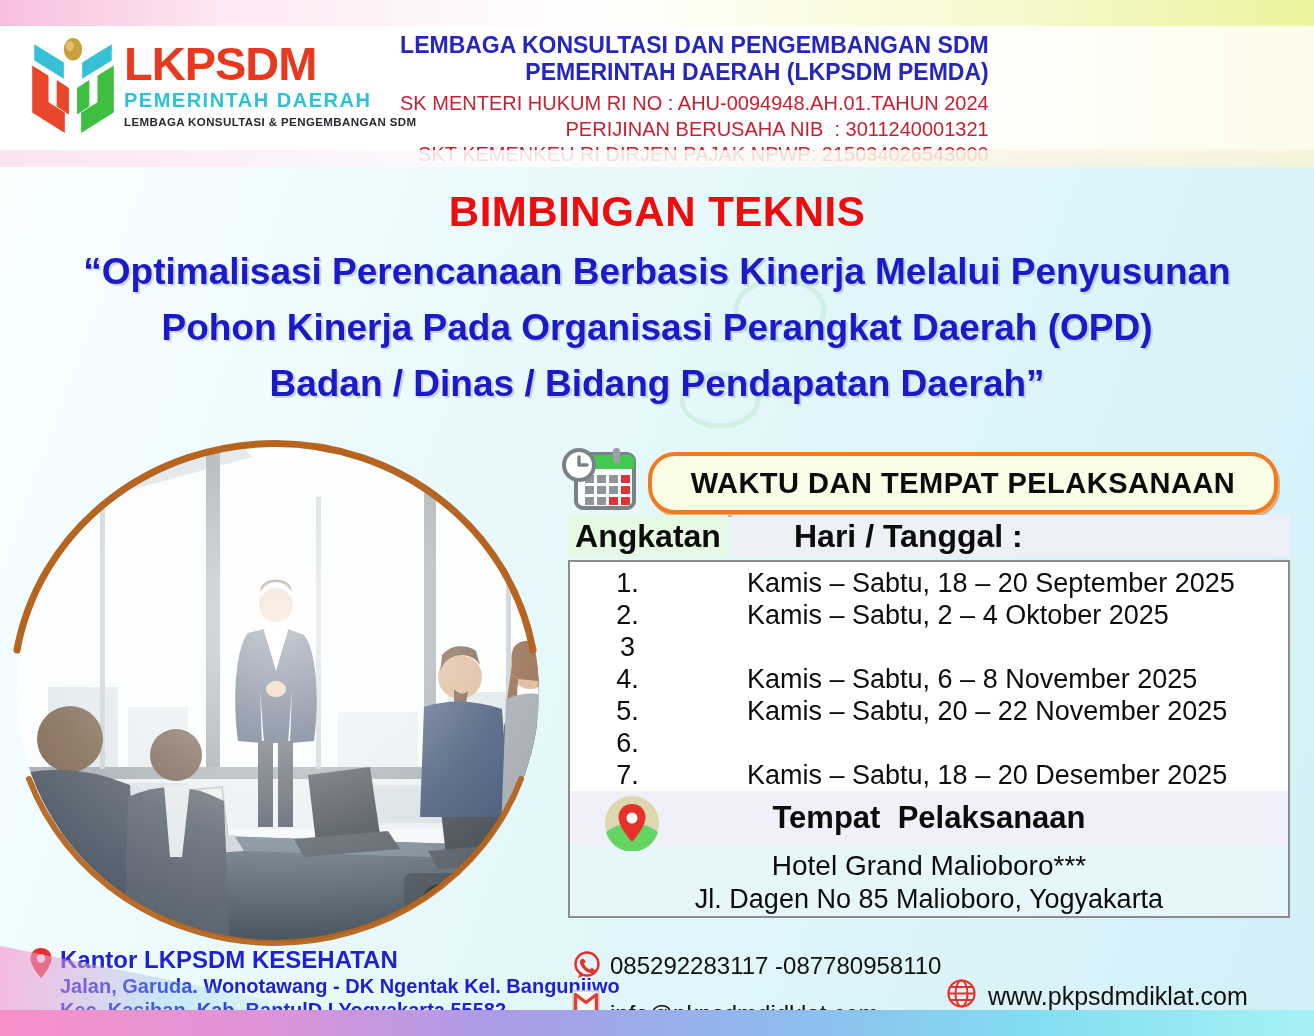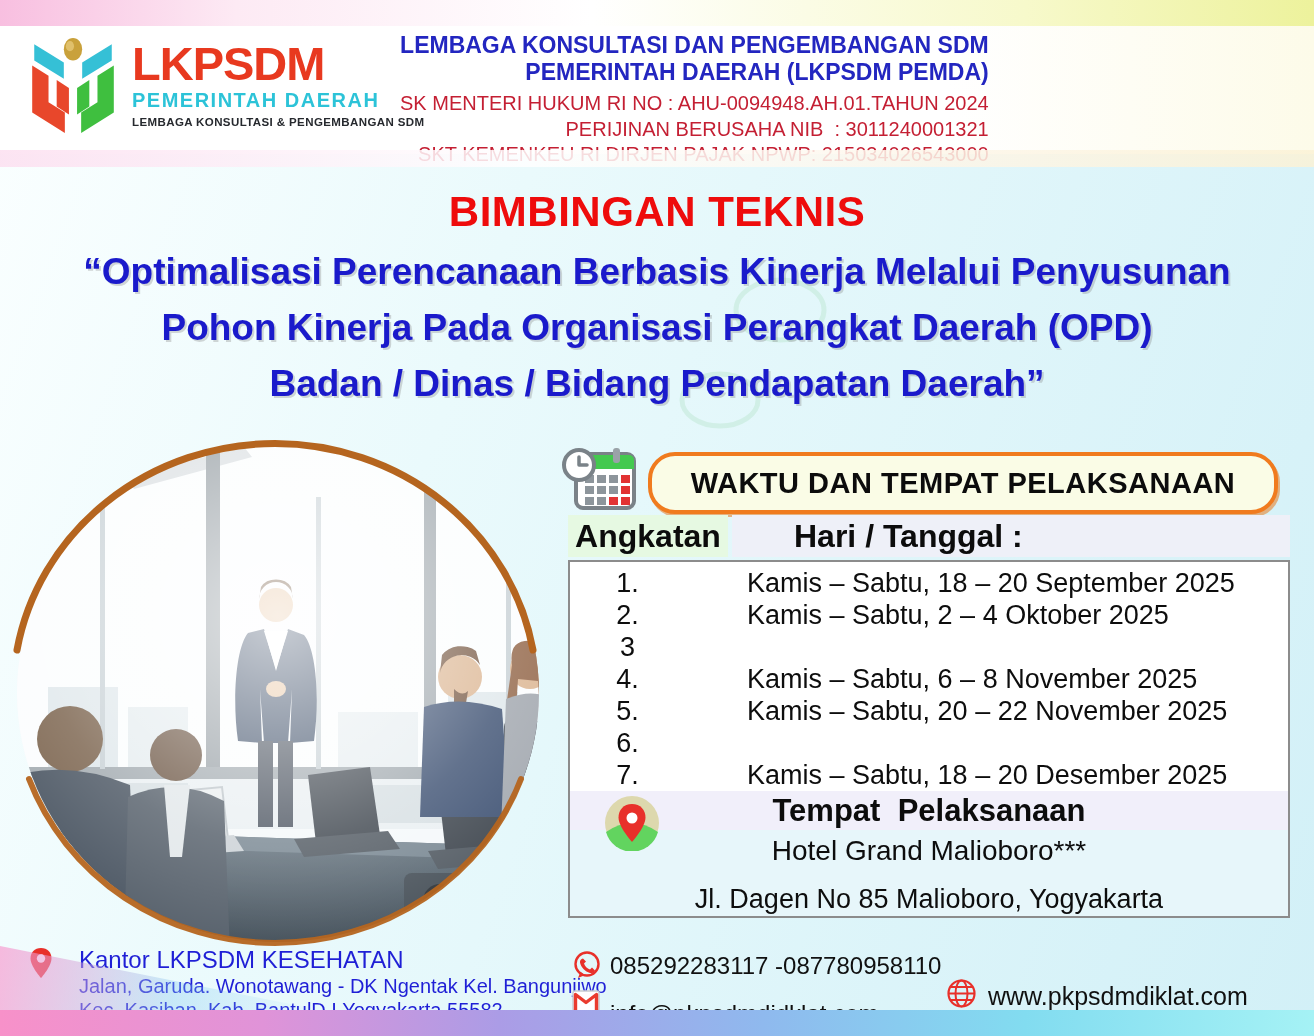--- a/index.html
+++ b/index.html
@@ -16,21 +16,21 @@
   .wedge-pink{position:absolute;bottom:26px;left:0;width:320px;height:64px;
     background:linear-gradient(100deg,rgba(248,150,205,.65),rgba(130,200,240,.35) 55%,rgba(255,255,255,0));
     clip-path:polygon(0 100%,100% 100%,0 0);}
   
   .header{position:absolute;top:26px;left:0;right:0;height:128px;
     background:linear-gradient(90deg,#ffffff 0%,#ffffff 72%,#fdfbe9 100%);}
   .strip-mid{position:absolute;top:150px;left:0;right:0;height:17px;
     background:linear-gradient(90deg,#fcdff0,#ffffff 40%,#fdf6ea 70%,#fbf2d6 100%);opacity:.85;}
   .logo{position:absolute;left:22px;top:8px;display:flex;align-items:flex-start;}
   .logo-mark{width:102px;height:104px;}
-  .logo-text{margin-left:8px;padding-top:6px;}
+  .logo-text{padding-top:6px;}
   .logo-acronym{font-size:47px;font-weight:bold;letter-spacing:-1px;color:#e8391f;line-height:1;}
   .logo-sub{font-size:20px;font-weight:bold;color:#2cc3d8;letter-spacing:1.5px;margin-top:2px;}
   .logo-tagline{font-size:11.5px;font-weight:bold;color:#26292e;letter-spacing:.4px;margin-top:4px;}
   .org-block{position:absolute;left:352px;top:6px;text-align:right;}
   .org-name div{font-size:23px;font-weight:bold;color:#2326c0;line-height:1.18;}
   .legal{margin-top:5px;}
   .legal div{font-size:20px;font-weight:400;color:#c41f33;line-height:1.28;white-space:pre-wrap;margin-left:48px;}
   
   .kicker{position:absolute;top:188px;left:0;right:0;text-align:center;
     font-size:42px;font-weight:bold;color:#ee0c0c;letter-spacing:.5px;}
@@ -56,24 +56,24 @@
     display:flex;flex-direction:column;}
   .sched-rows{padding-top:5px;height:225px;}
   .sched-row{display:flex;font-size:27px;color:#0d0d0d;line-height:32px;}
   .sched-no{width:115px;text-align:center;}
   .sched-date{padding-left:62px;}
   .venue-head{height:64px;background:#f1effa;display:flex;align-items:center;position:relative;}
   .venue-pin{position:absolute;left:34px;top:4px;width:56px;height:56px;}
   .venue-title{flex:1;text-align:center;font-size:31px;font-weight:bold;color:#0c0c0c;white-space:pre-wrap;}
   .venue-info{flex:1;background:#e7f6fa;text-align:center;padding-top:4px;}
   .venue-name{font-size:28px;font-weight:normal;color:#0d0d0d;line-height:34px;}
-  .venue-addr{font-size:27px;color:#0d0d0d;line-height:33px;margin-top:15px;}
+  .venue-addr{font-size:27px;color:#0d0d0d;line-height:33px;}
   
   .f-pin{position:absolute;left:30px;top:948px;width:22px;height:30px;}
-  .f-office{position:absolute;left:60px;top:946px;color:#1f1fd6;font-weight:normal;margin-left:19px;}
+  .f-office{position:absolute;left:60px;top:946px;color:#1f1fd6;font-weight:bold;}
   .f-office .l1{font-size:24px;line-height:28px;}
   .f-office .l2{font-size:20px;line-height:24px;}
   .f-contact{position:absolute;font-size:24px;color:#101010;}
   .f-phone{left:610px;top:952px;}
   .f-email{left:610px;top:1000px;}
   .f-web{left:988px;top:982px;font-size:25px;}
   .icon-wa{position:absolute;left:572px;top:950px;width:30px;height:30px;}
   .icon-mail{position:absolute;left:572px;top:990px;width:28px;height:22px;}
   .icon-globe{position:absolute;left:946px;top:978px;width:31px;height:31px;}
 </style>

